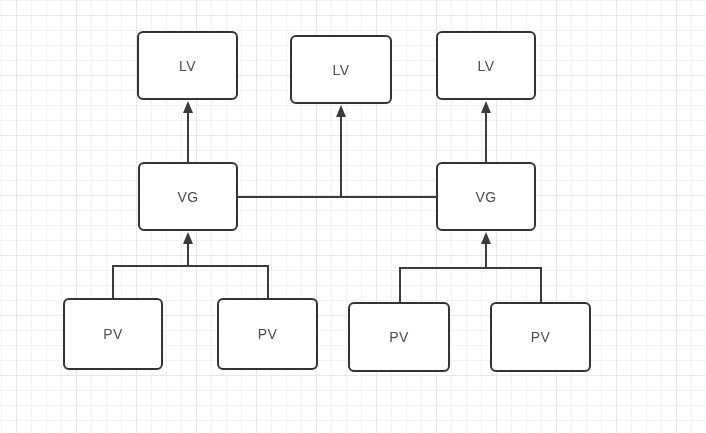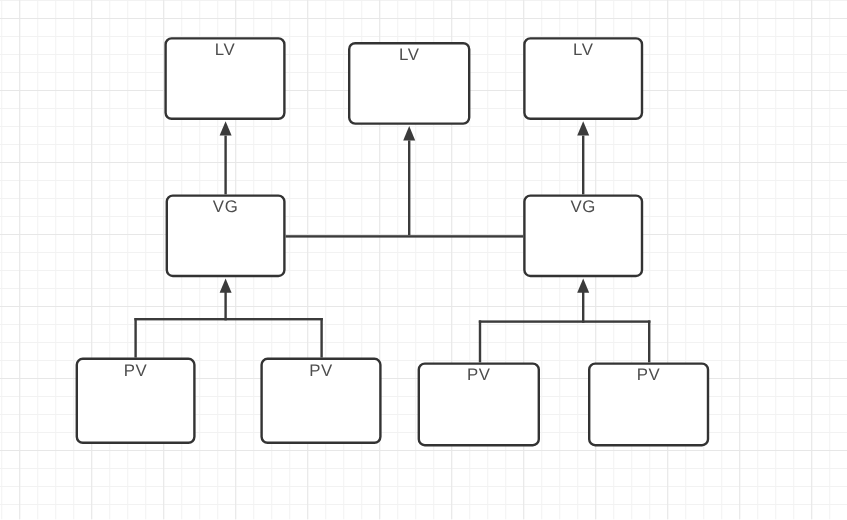--- a/index.html
+++ b/index.html
@@ -22,20 +22,21 @@
     background-size: 60px 60px, 60px 60px, 15px 15px, 15px 15px;
     background-position: 16px 15px, 16px 15px, 1px 0px, 1px 0px;
   }
   .node {
     position: absolute;
     box-sizing: border-box;
     background: #ffffff;
     border: 2px solid #333333;
     border-radius: 6px;
     display: flex;
+    align-items: center;
     justify-content: center;
   }
   .node-label {
     font-size: 14px;
     color: #4d4d4d;
     letter-spacing: 0.5px;
     user-select: none;
   }
   .seg {
     position: absolute;

